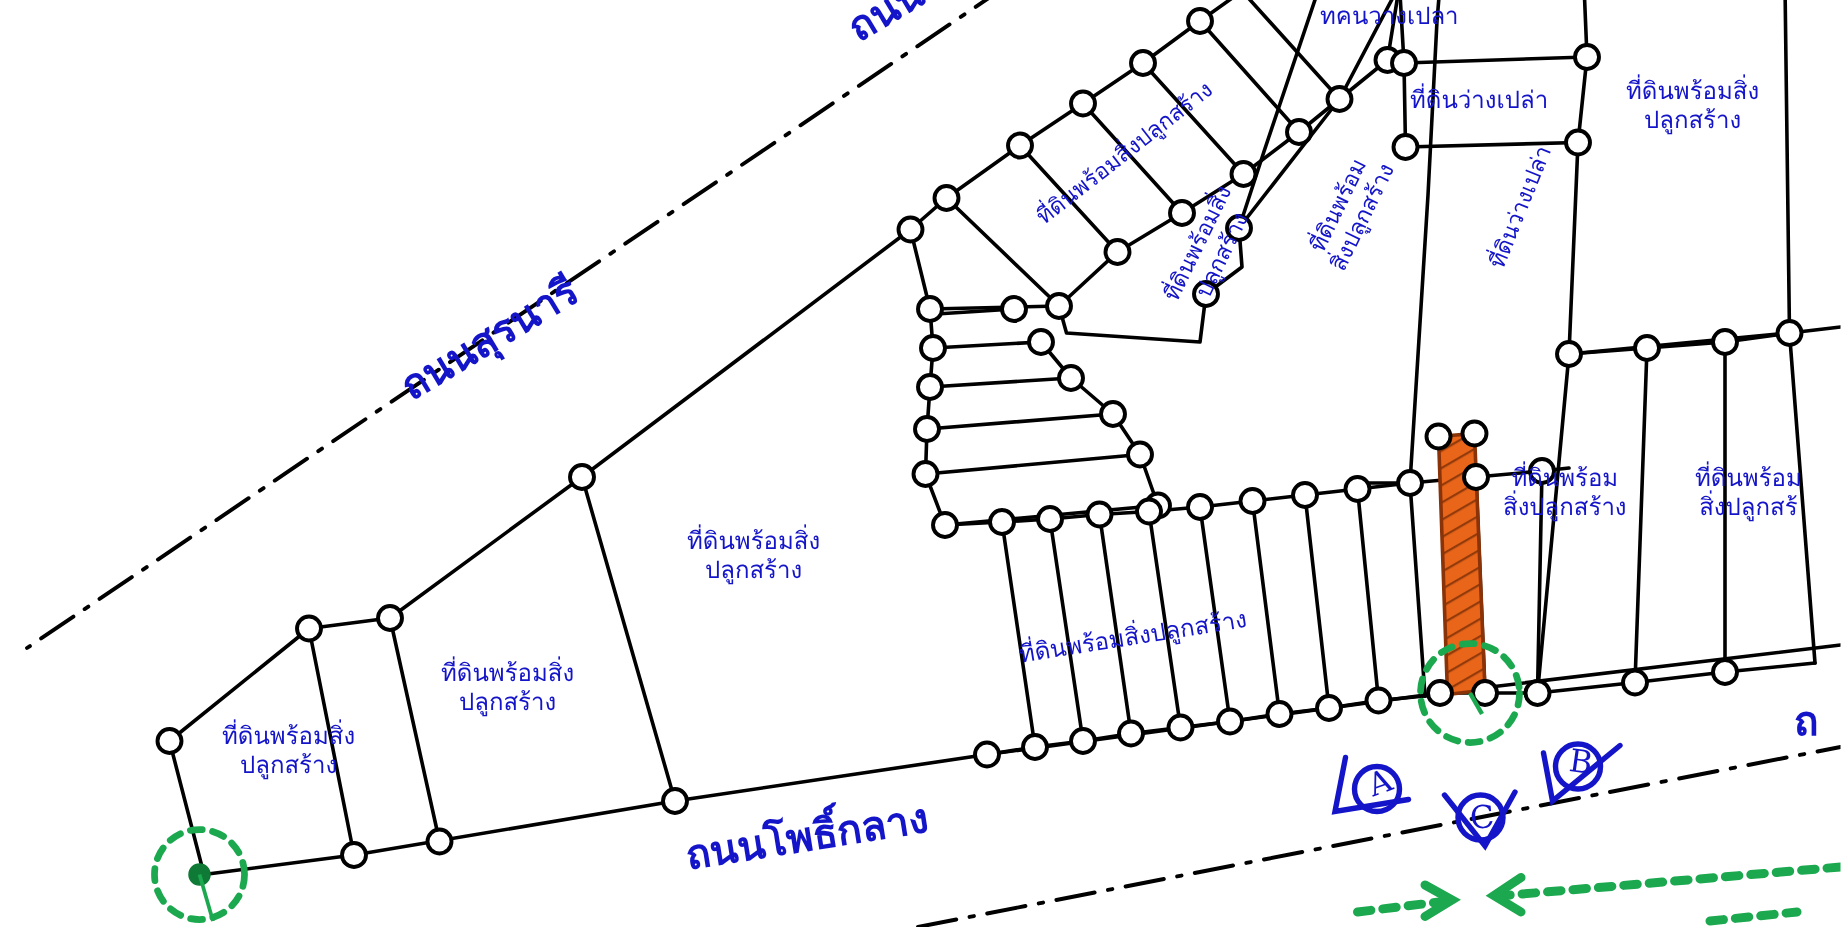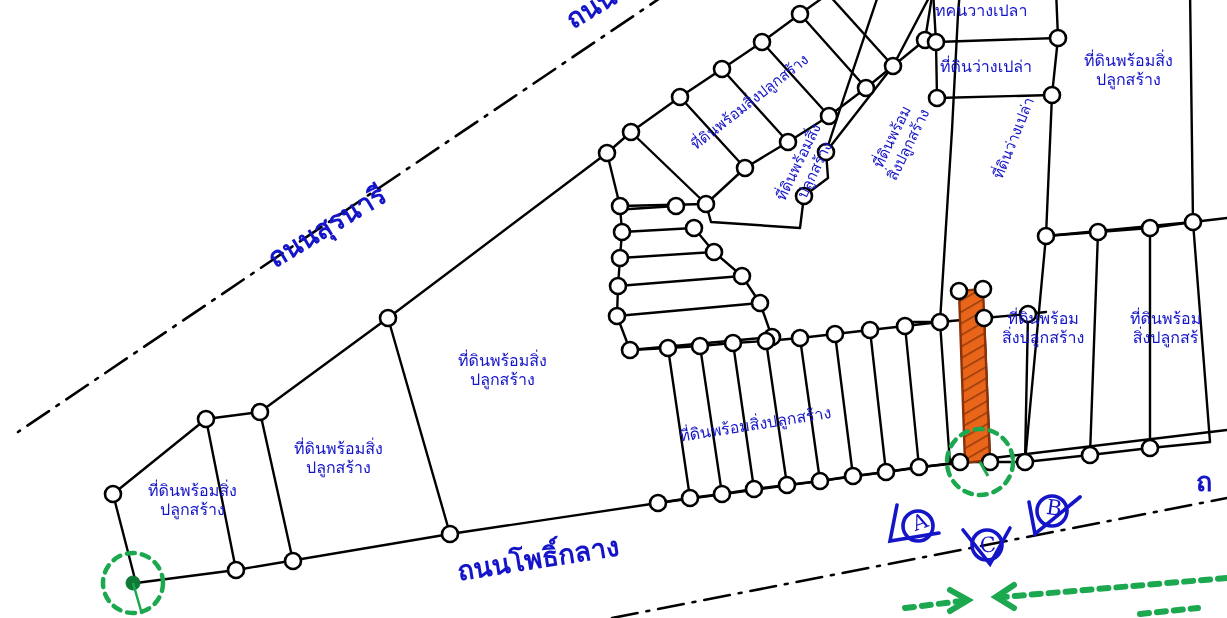--- a/index.html
+++ b/index.html
@@ -225,21 +225,21 @@
 ปลูกสร้าง</div>
       <div class="lbl parcel-lbl" style="left: 458px; top: 352px; font-size: 16px; transform: rotate(0deg); transform-origin: left top; text-align: center;">ที่ดินพร้อมสิ่ง
 ปลูกสร้าง</div>
       <div class="lbl parcel-lbl" style="left: 688px; top: 140px; font-size: 15px; transform: rotate(-38deg); transform-origin: left top; text-align: center;">ที่ดินพร้อมสิ่งปลูกสร้าง</div>
       <div class="lbl parcel-lbl" style="left: 678px; top: 428px; font-size: 16px; transform: rotate(-9deg); transform-origin: left top; text-align: center;">ที่ดินพร้อมสิ่งปลูกสร้าง</div>
       <div class="lbl parcel-lbl" style="left: 773px; top: 196px; font-size: 15px; transform: rotate(-64deg); transform-origin: left top; text-align: center;">ที่ดินพร้อมสิ่ง
 ปลูกสร้าง</div>
       <div class="lbl parcel-lbl" style="left: 868px; top: 168px; font-size: 15px; transform: rotate(-64deg); transform-origin: left top; text-align: center;">ที่ดินพร้อม
 สิ่งปลูกสร้าง</div>
       <div class="lbl parcel-lbl" style="left: 990px; top: 175px; font-size: 15px; transform: rotate(-68deg); transform-origin: left top; text-align: center;">ที่ดินว่างเปล่า</div>
-      <div class="lbl parcel-lbl" style="left: 935px; top: 2px; font-size: 16px; transform: rotate(0deg); transform-origin: left top; text-align: center;">ทคนวางเปลา</div>
+      <div class="lbl parcel-lbl" style="left: 880px; top: 2px; font-size: 16px; transform: rotate(0deg); transform-origin: left top; text-align: center;">ทคนวางเปลา</div>
       <div class="lbl parcel-lbl" style="left: 940px; top: 58px; font-size: 16px; transform: rotate(0deg); transform-origin: left top; text-align: center;">ที่ดินว่างเปล่า</div>
       <div class="lbl parcel-lbl" style="left: 1084px; top: 52px; font-size: 16px; transform: rotate(0deg); transform-origin: left top; text-align: center;">ที่ดินพร้อมสิ่ง
 ปลูกสร้าง</div>
       <div class="lbl parcel-lbl" style="left: 1002px; top: 310px; font-size: 16px; transform: rotate(0deg); transform-origin: left top; text-align: center;">ที่ดินพร้อม
 สิ่งปลูกสร้าง</div>
       <div class="lbl parcel-lbl" style="left: 1130px; top: 310px; font-size: 16px; transform: rotate(0deg); transform-origin: left top; text-align: center;">ที่ดินพร้อม
 สิ่งปลูกสร้</div>
     </div>
   <div id="marker-layer">
       <div class="marker-lbl" style="left: 920px; top: 522px; transform: translate(-50%, -50%) rotate(-20deg);">A</div>

